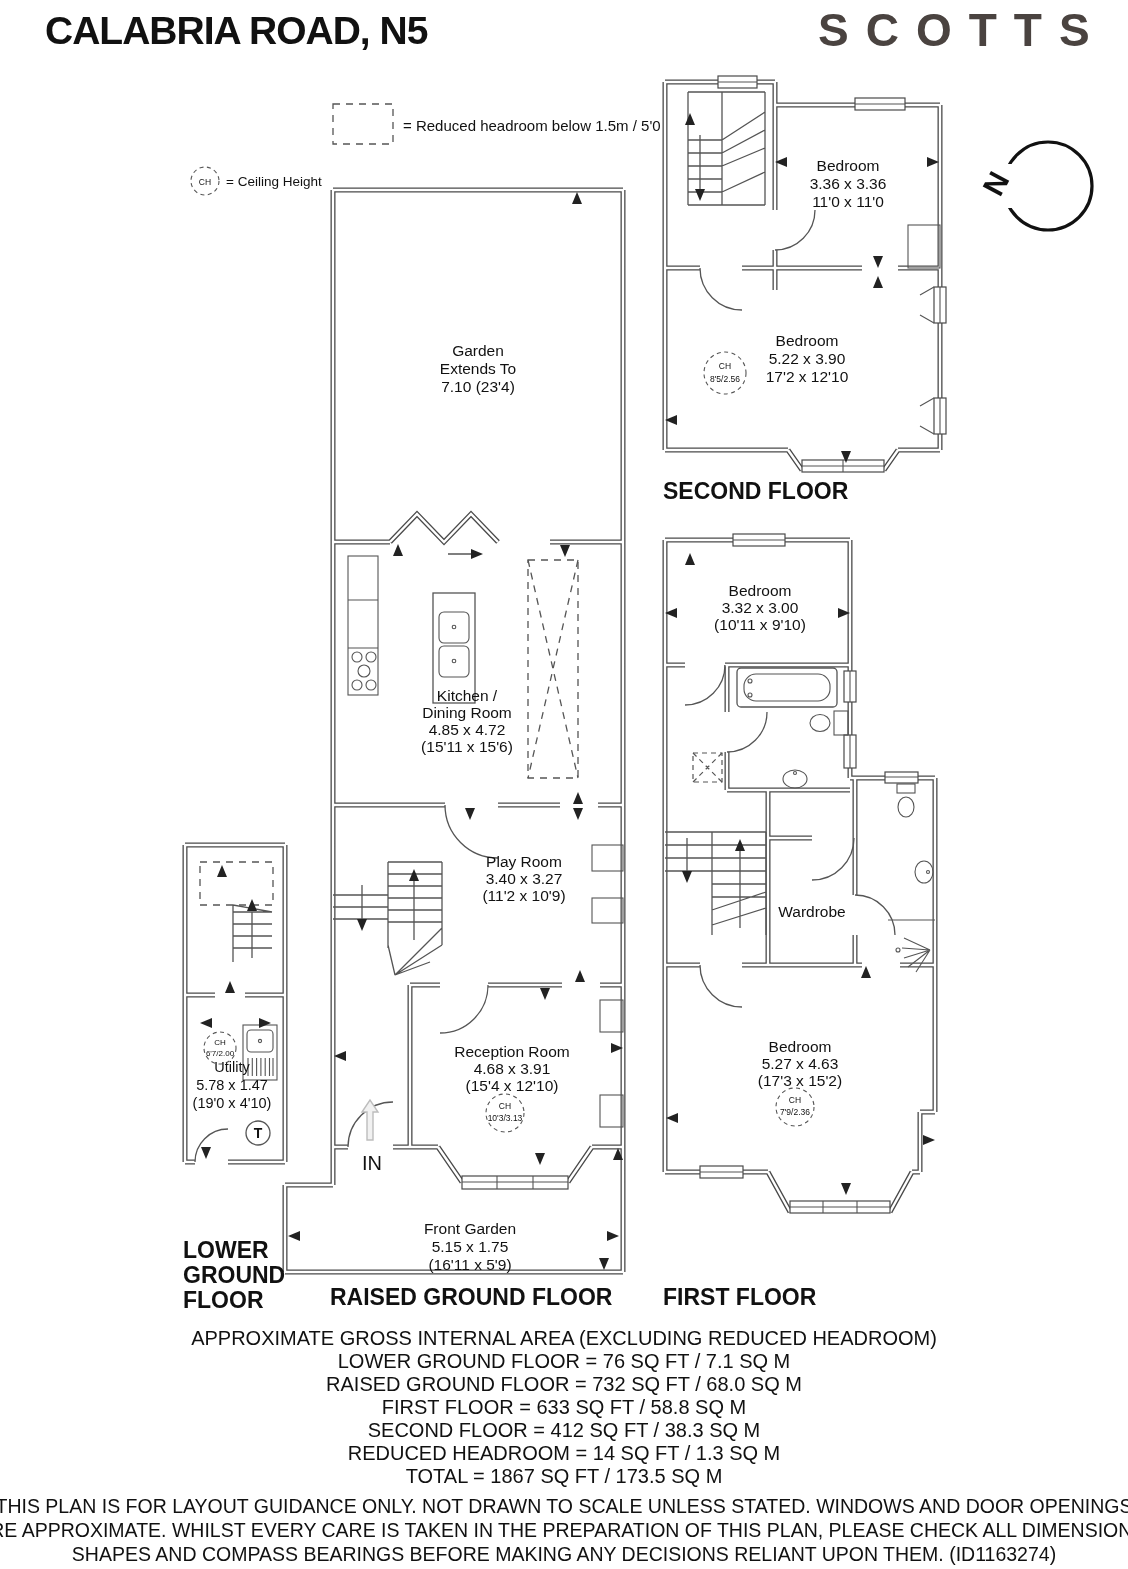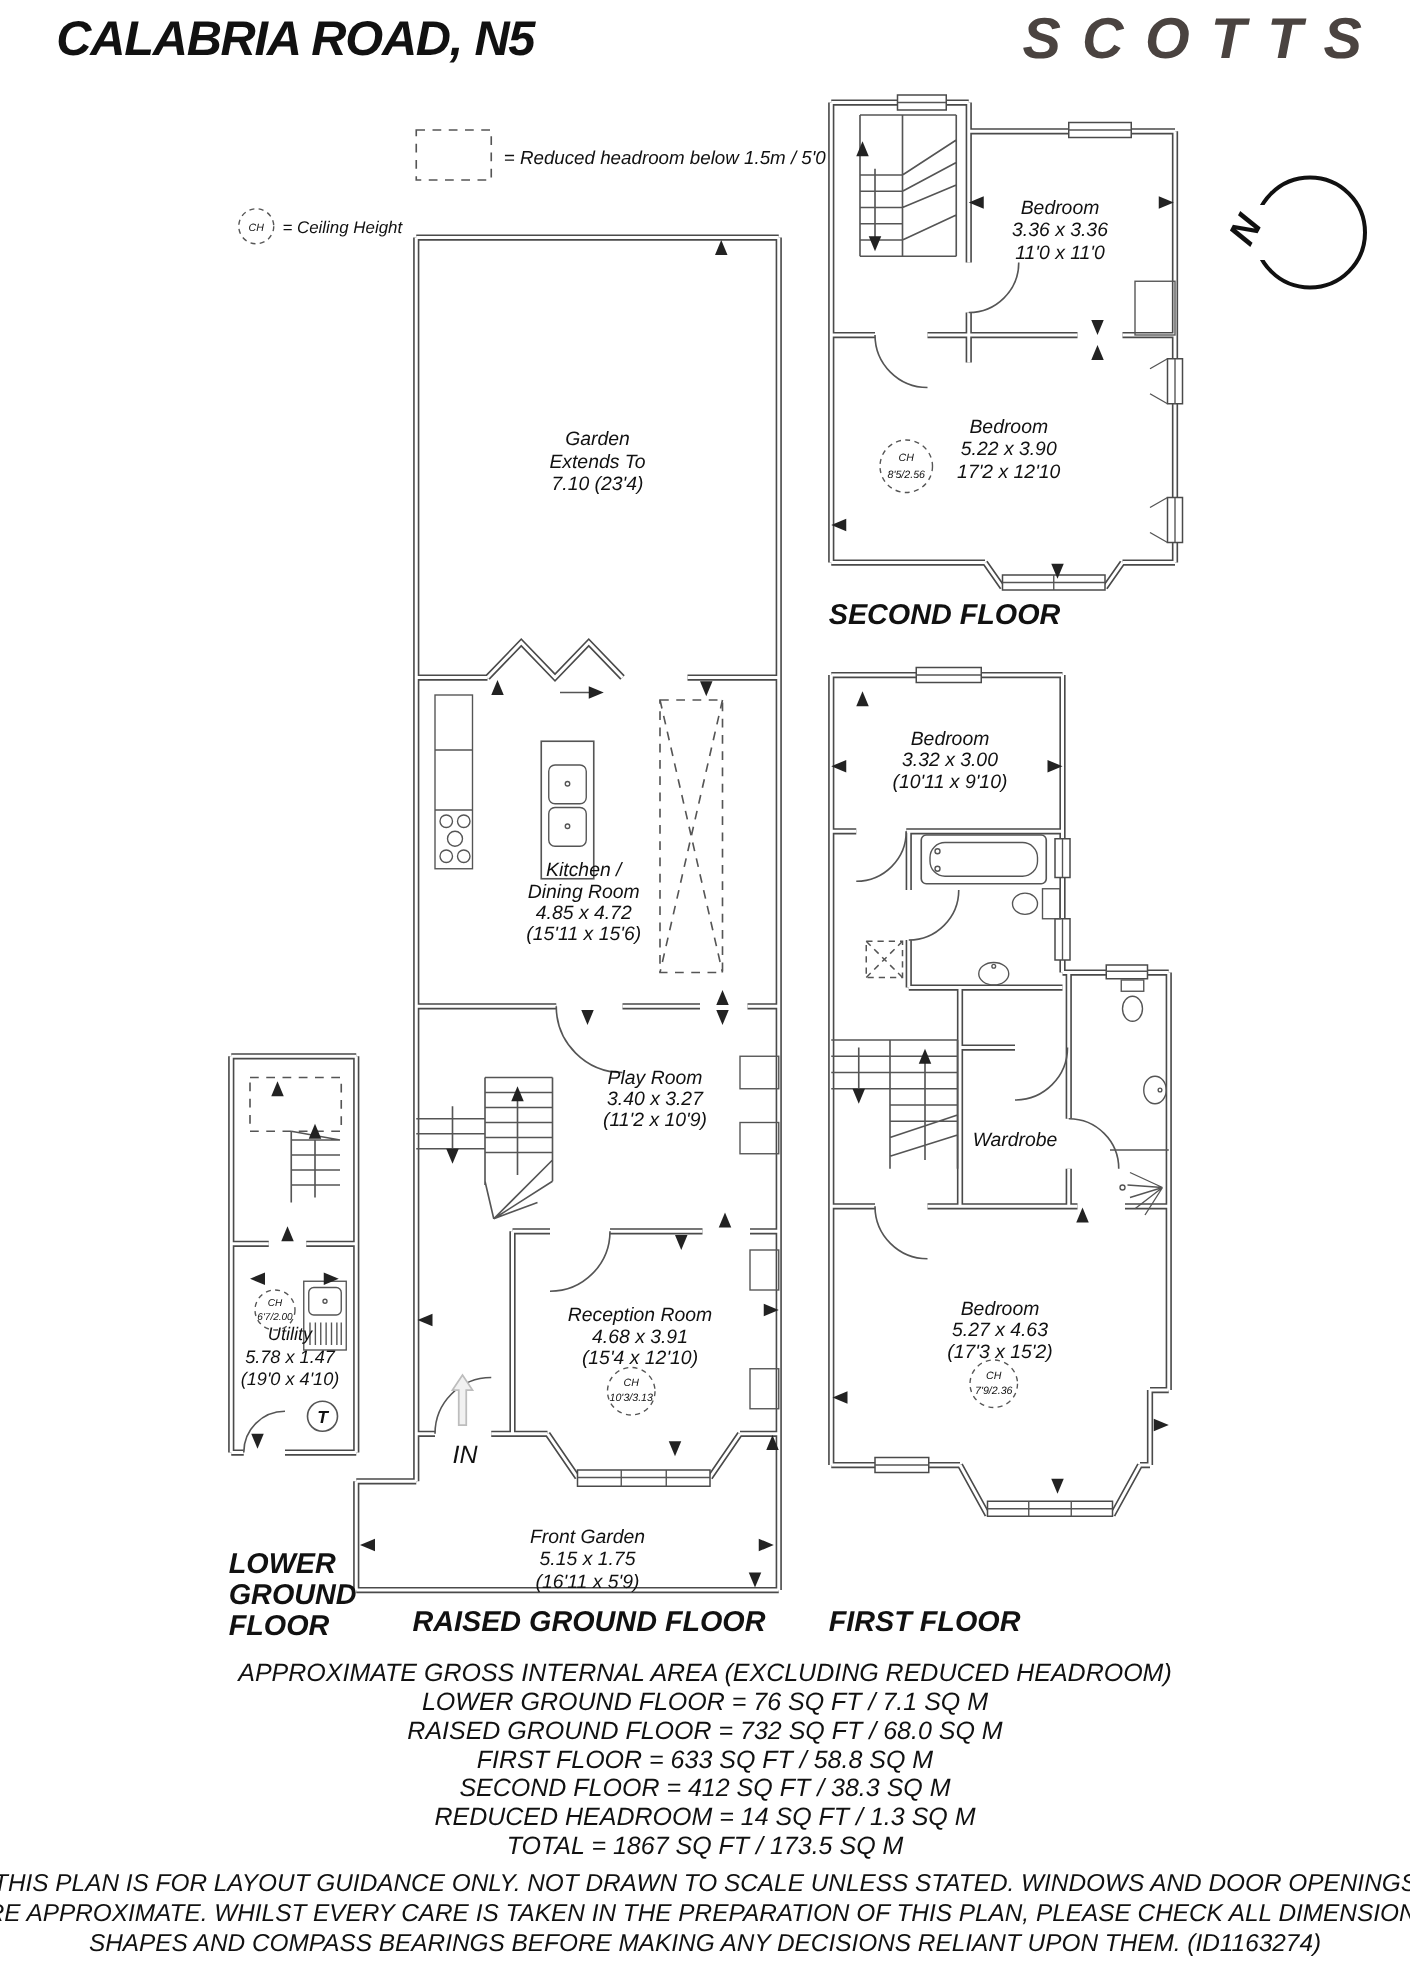--- a/index.html
+++ b/index.html
@@ -1,16 +1,16 @@
 <!DOCTYPE html>
 <html><head>
 <meta charset="utf-8">
 <style>
   html,body{margin:0;padding:0;background:#fff;}
-  #page{position:relative;width:1128px;height:1569px;background:#ffffff;overflow:hidden;font-style:italic;}
+  #page{position:relative;width:1128px;height:1569px;background:#ffffff;overflow:hidden;}
   svg{position:absolute;left:0;top:0;}
   text{font-family:"Liberation Sans",sans-serif;fill:#111;}
   .ttl{font-size:39px;font-weight:bold;letter-spacing:-1px;}
   .logo{font-size:46px;font-weight:bold;letter-spacing:17px;fill:#4a4340;}
   .rm{font-size:15.5px;}
   .rm2{font-size:14.5px;}
   .sm{font-size:8.5px;}
   .smm{font-size:8px;}
   .fl{font-size:23px;font-weight:bold;}
   .ar{font-size:20px;}

